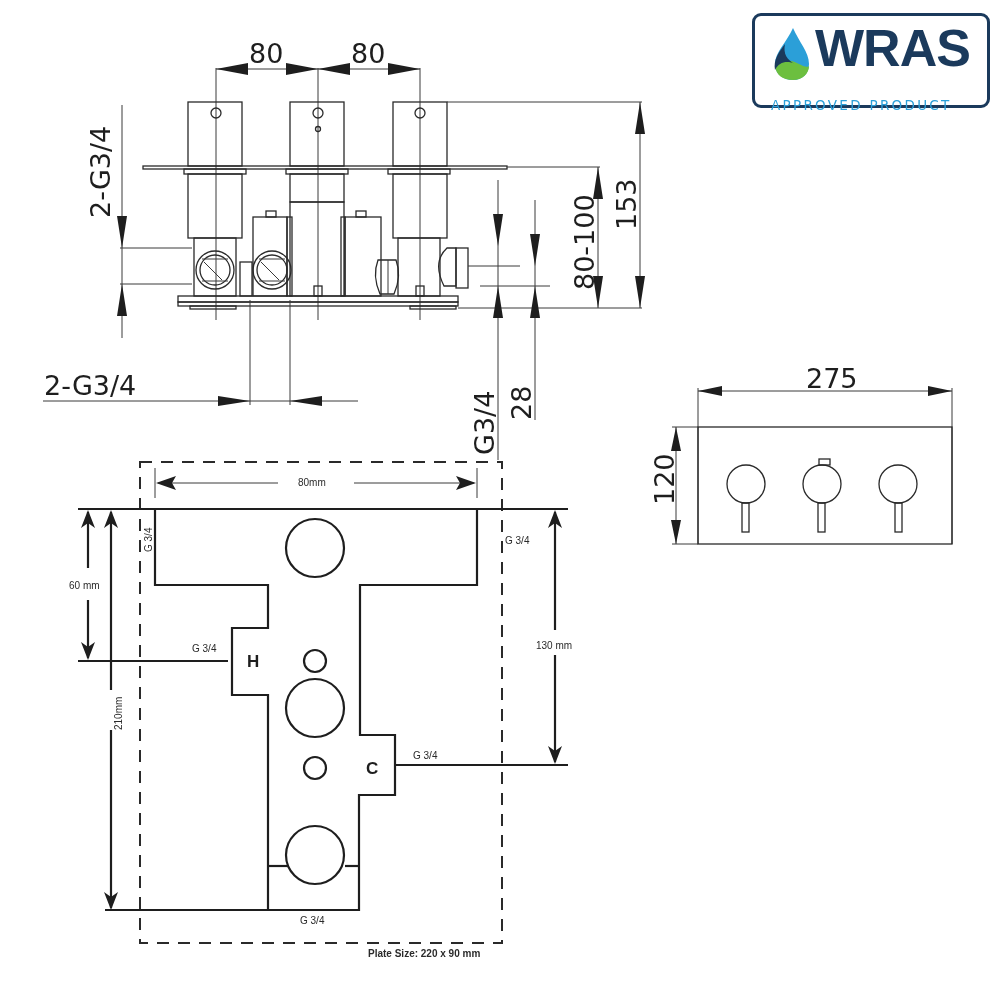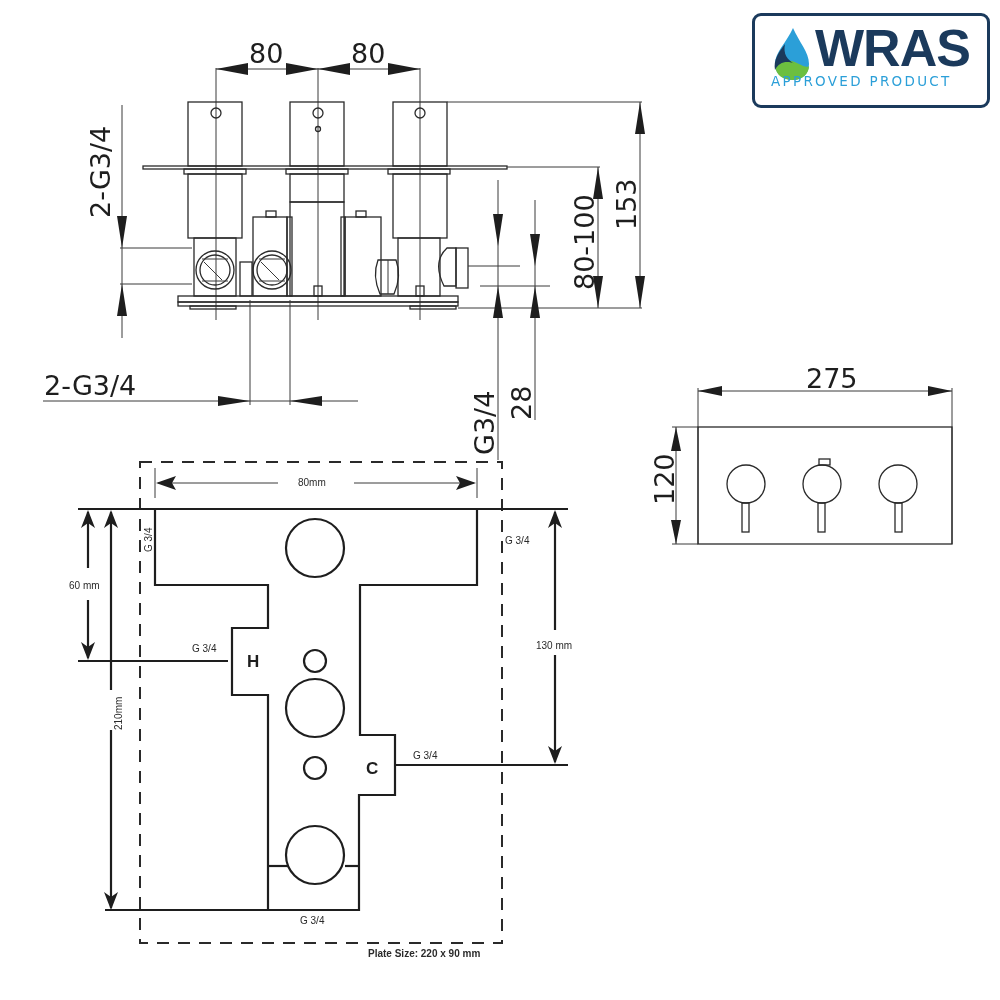--- a/index.html
+++ b/index.html
@@ -9,21 +9,21 @@
     .thin { stroke:#3a3a3a; fill:none; stroke-width:1; }
     .bold { stroke:#1e1e1e; fill:none; stroke-width:2.2; }
     .dash { stroke:#2a2a2a; fill:none; stroke-width:2; stroke-dasharray:12 9; }
     .arr { fill:#1e1e1e; stroke:none; }
     .dimtxt { font-family:"DejaVu Sans", sans-serif; font-size:27px; fill:#1e1e1e; }
     .smtxt { font-family:"Liberation Sans", sans-serif; font-size:10px; fill:#2a2a2a; }
     .lbl { font-family:"Liberation Sans", sans-serif; font-weight:bold; font-size:17px; fill:#1e1e1e; }
     .plate { font-family:"Liberation Sans", sans-serif; font-weight:bold; font-size:10px; fill:#2a2a2a; }
     #wras-badge { position:absolute; left:752px; top:13px; width:238px; height:95px; border:3px solid #1b3a5c; border-radius:9px; box-sizing:border-box; background:#fff; }
     #wras-word { position:absolute; left:60px; top:6px; font-family:"Liberation Sans", sans-serif; font-weight:bold; font-size:52px; letter-spacing:-1px; color:#1b3a5c; line-height:52px; }
-    #wras-sub { position:absolute; left:16px; top:58px; font-family:"DejaVu Sans", sans-serif; font-size:13.5px; letter-spacing:2.3px; color:#2b9fd8; line-height:14px; }
+    #wras-sub { position:absolute; left:16px; top:82px; font-family:"DejaVu Sans", sans-serif; font-size:13.5px; letter-spacing:2.3px; color:#2b9fd8; line-height:14px; }
     #wras-drop { position:absolute; left:14px; top:10px; }
   </style>
 </head>
 <body>
 
 <div id="wras-badge">
   <svg id="wras-drop" width="44" height="56" viewBox="0 0 44 56">
     <path d="M24 2 C18 16 6 26 6 38 C6 48 14 54 24 54 C34 54 40 47 40 38 C40 26 30 16 24 2 Z" fill="#2b9fd8"></path>
     <path d="M6 40 C10 34 20 32 30 38 C34 40 38 42 40 40 C40 48 33 54 24 54 C14 54 7 49 6 40 Z" fill="#6cbf3f"></path>
     <path d="M16 18 C10 26 4 34 6 44 C10 36 18 34 26 38 C18 34 14 28 16 18 Z" fill="#1b3a5c"></path>

